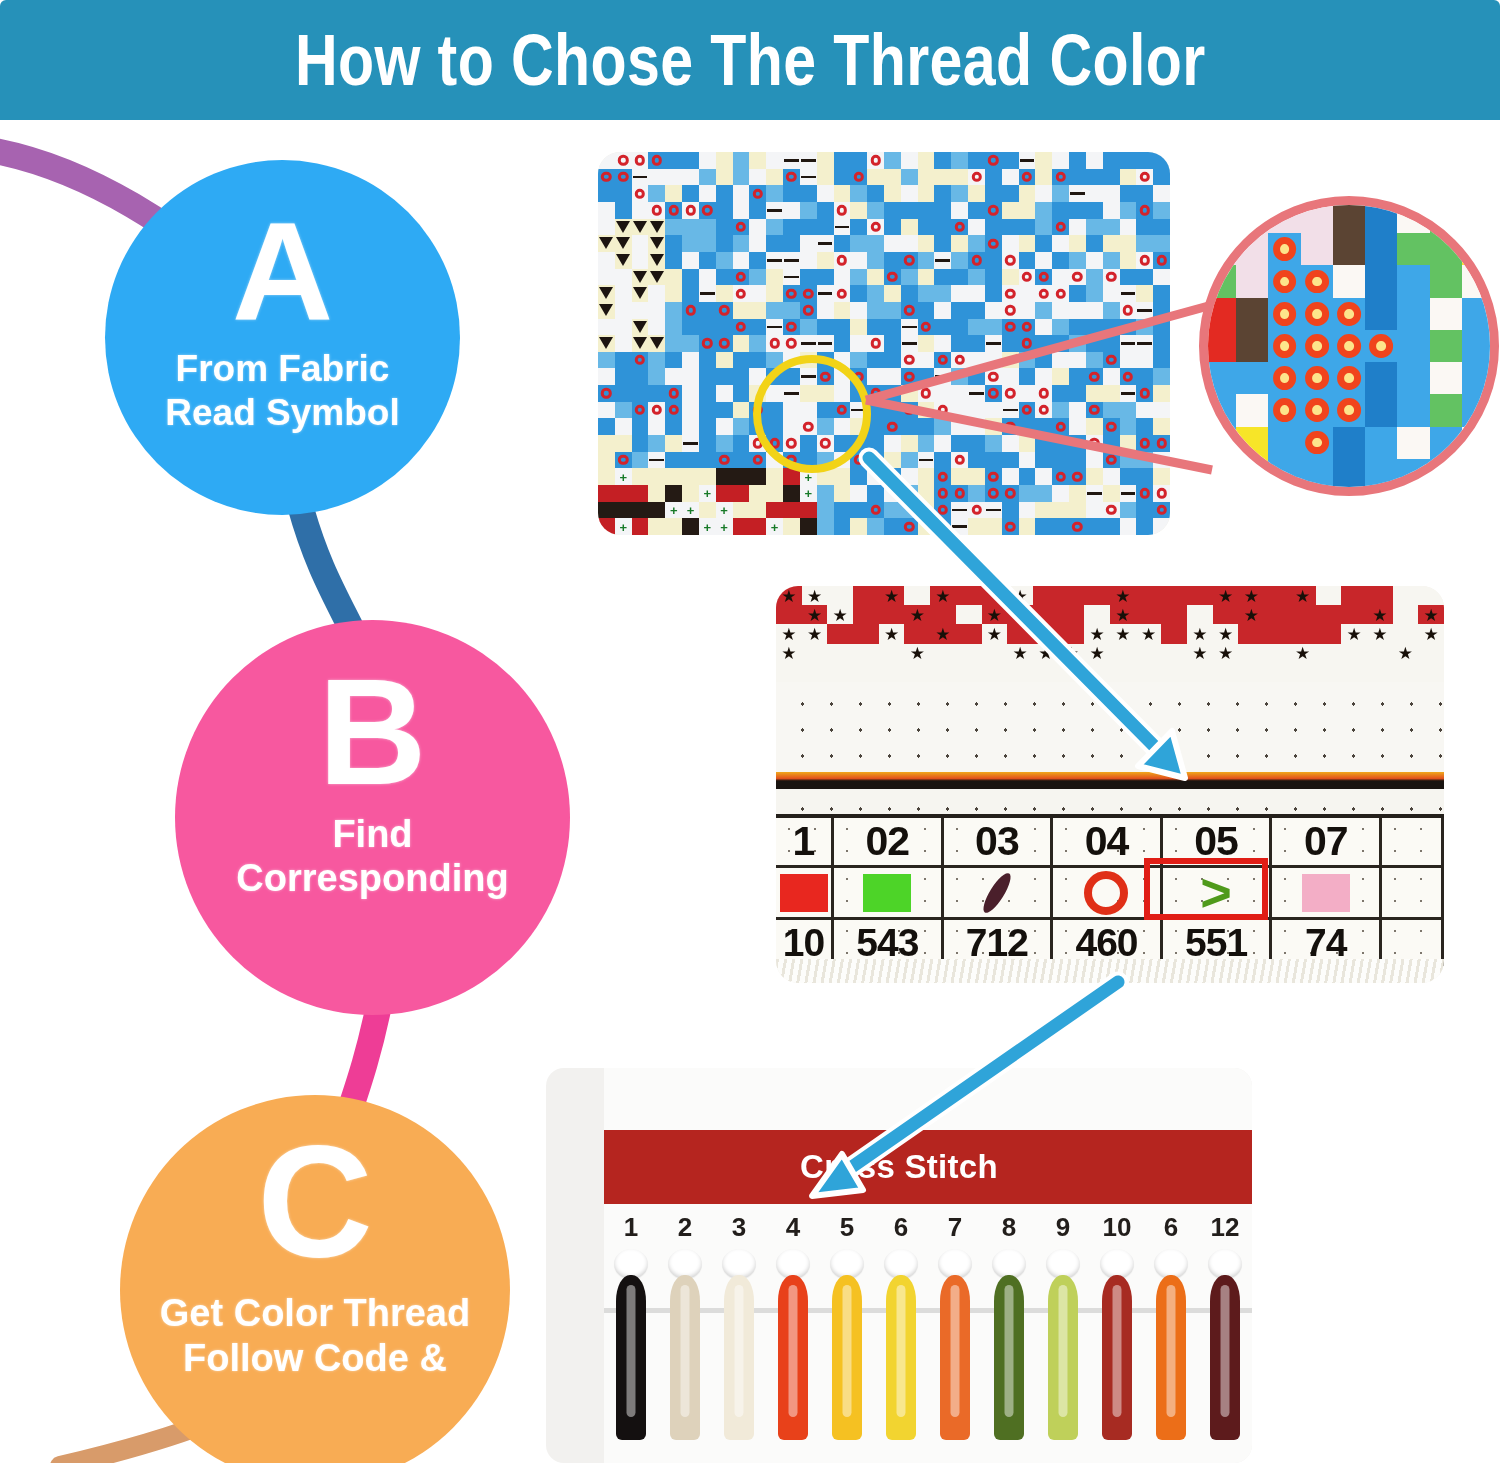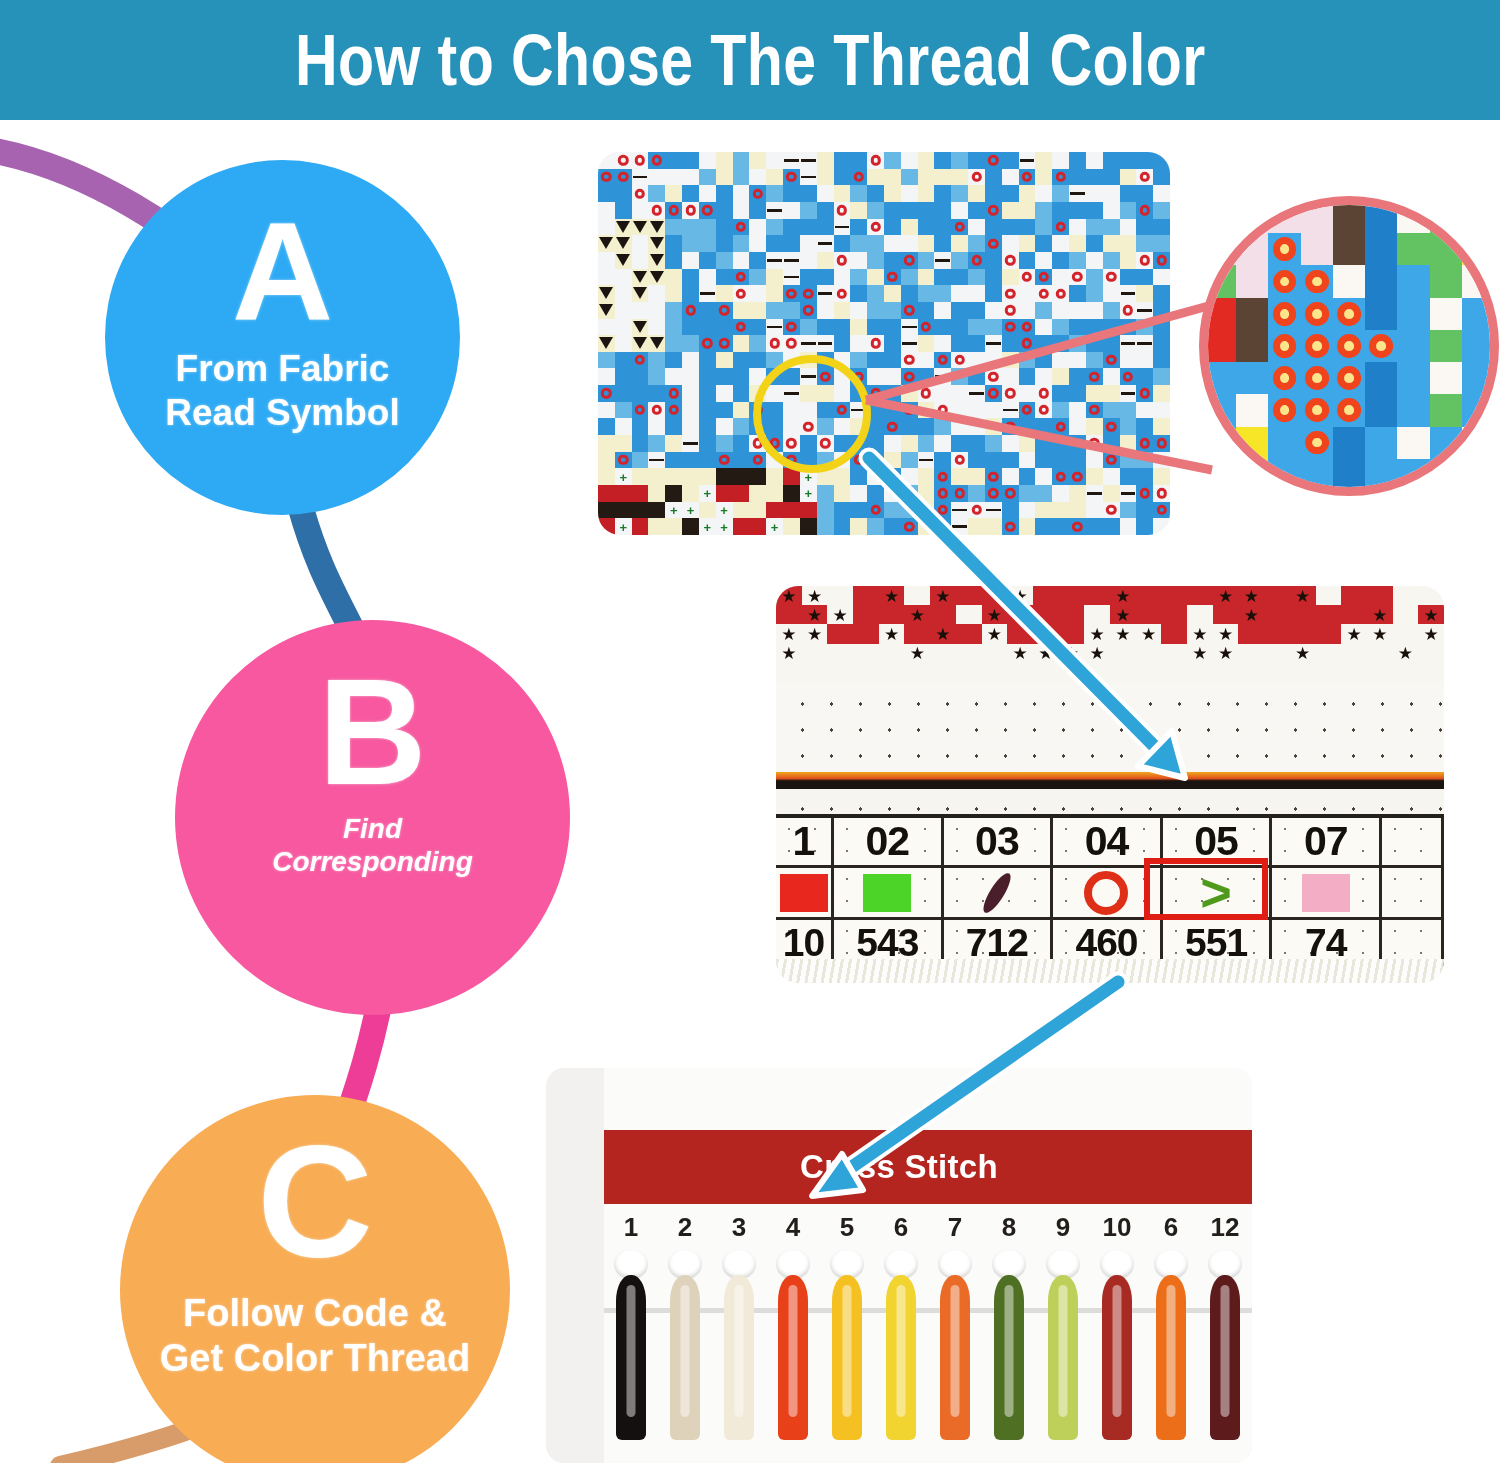--- a/index.html
+++ b/index.html
@@ -9,20 +9,21 @@
   }
   body {
     font-family: "Liberation Sans", sans-serif;
   }
   #page {
     position: relative;
     width: 1500px;
     height: 1463px;
     background: #ffffff;
     overflow: hidden;
+    border-radius: 6px;
   }
 
   
   #header-bar {
     position: absolute;
     left: 0; top: 0;
     width: 1500px;
     height: 120px;
     background: #2691b9;
     display: flex;
@@ -86,21 +87,21 @@
     padding-top: 38px;
   }
   #circle-a .step-letter { font-size: 140px; margin-bottom: 2px; }
   #circle-b {
     left: 175px; top: 620px;
     width: 395px; height: 395px;
     background: #f7589f;
     padding-top: 34px;
   }
   #circle-b .step-letter { font-size: 150px; margin-bottom: 0px; }
-  #circle-b .step-caption { font-size: 28px; font-style: italic; }
+  #circle-b .step-caption { font-size: 38px; }
   #circle-c {
     left: 120px; top: 1095px;
     width: 390px; height: 390px;
     background: #f8ac54;
     padding-top: 22px;
   }
   #circle-c .step-letter { font-size: 160px; margin-bottom: 6px; }
   #circle-c .step-caption { font-size: 38px; }
 
   
@@ -474,22 +475,22 @@
     <div class="step-letter">B</div>
     <div class="step-caption">
       <div>Find</div>
       <div>Corresponding</div>
     </div>
   </div>
 
   <div class="step-circle" id="circle-c">
     <div class="step-letter">C</div>
     <div class="step-caption">
+      <div>Get  Color Thread</div>
       <div>Follow Code &amp;</div>
-      <div>Get  Color Thread</div>
     </div>
   </div>
 
   <div class="photo-panel" id="panel-fabric">
     <div class="fabric-grid" id="fabric-grid">
         <div class="fc white"></div>
         <div class="fc white ring"></div>
         <div class="fc white ring"></div>
         <div class="fc blue ring"></div>
         <div class="fc blue"></div>

